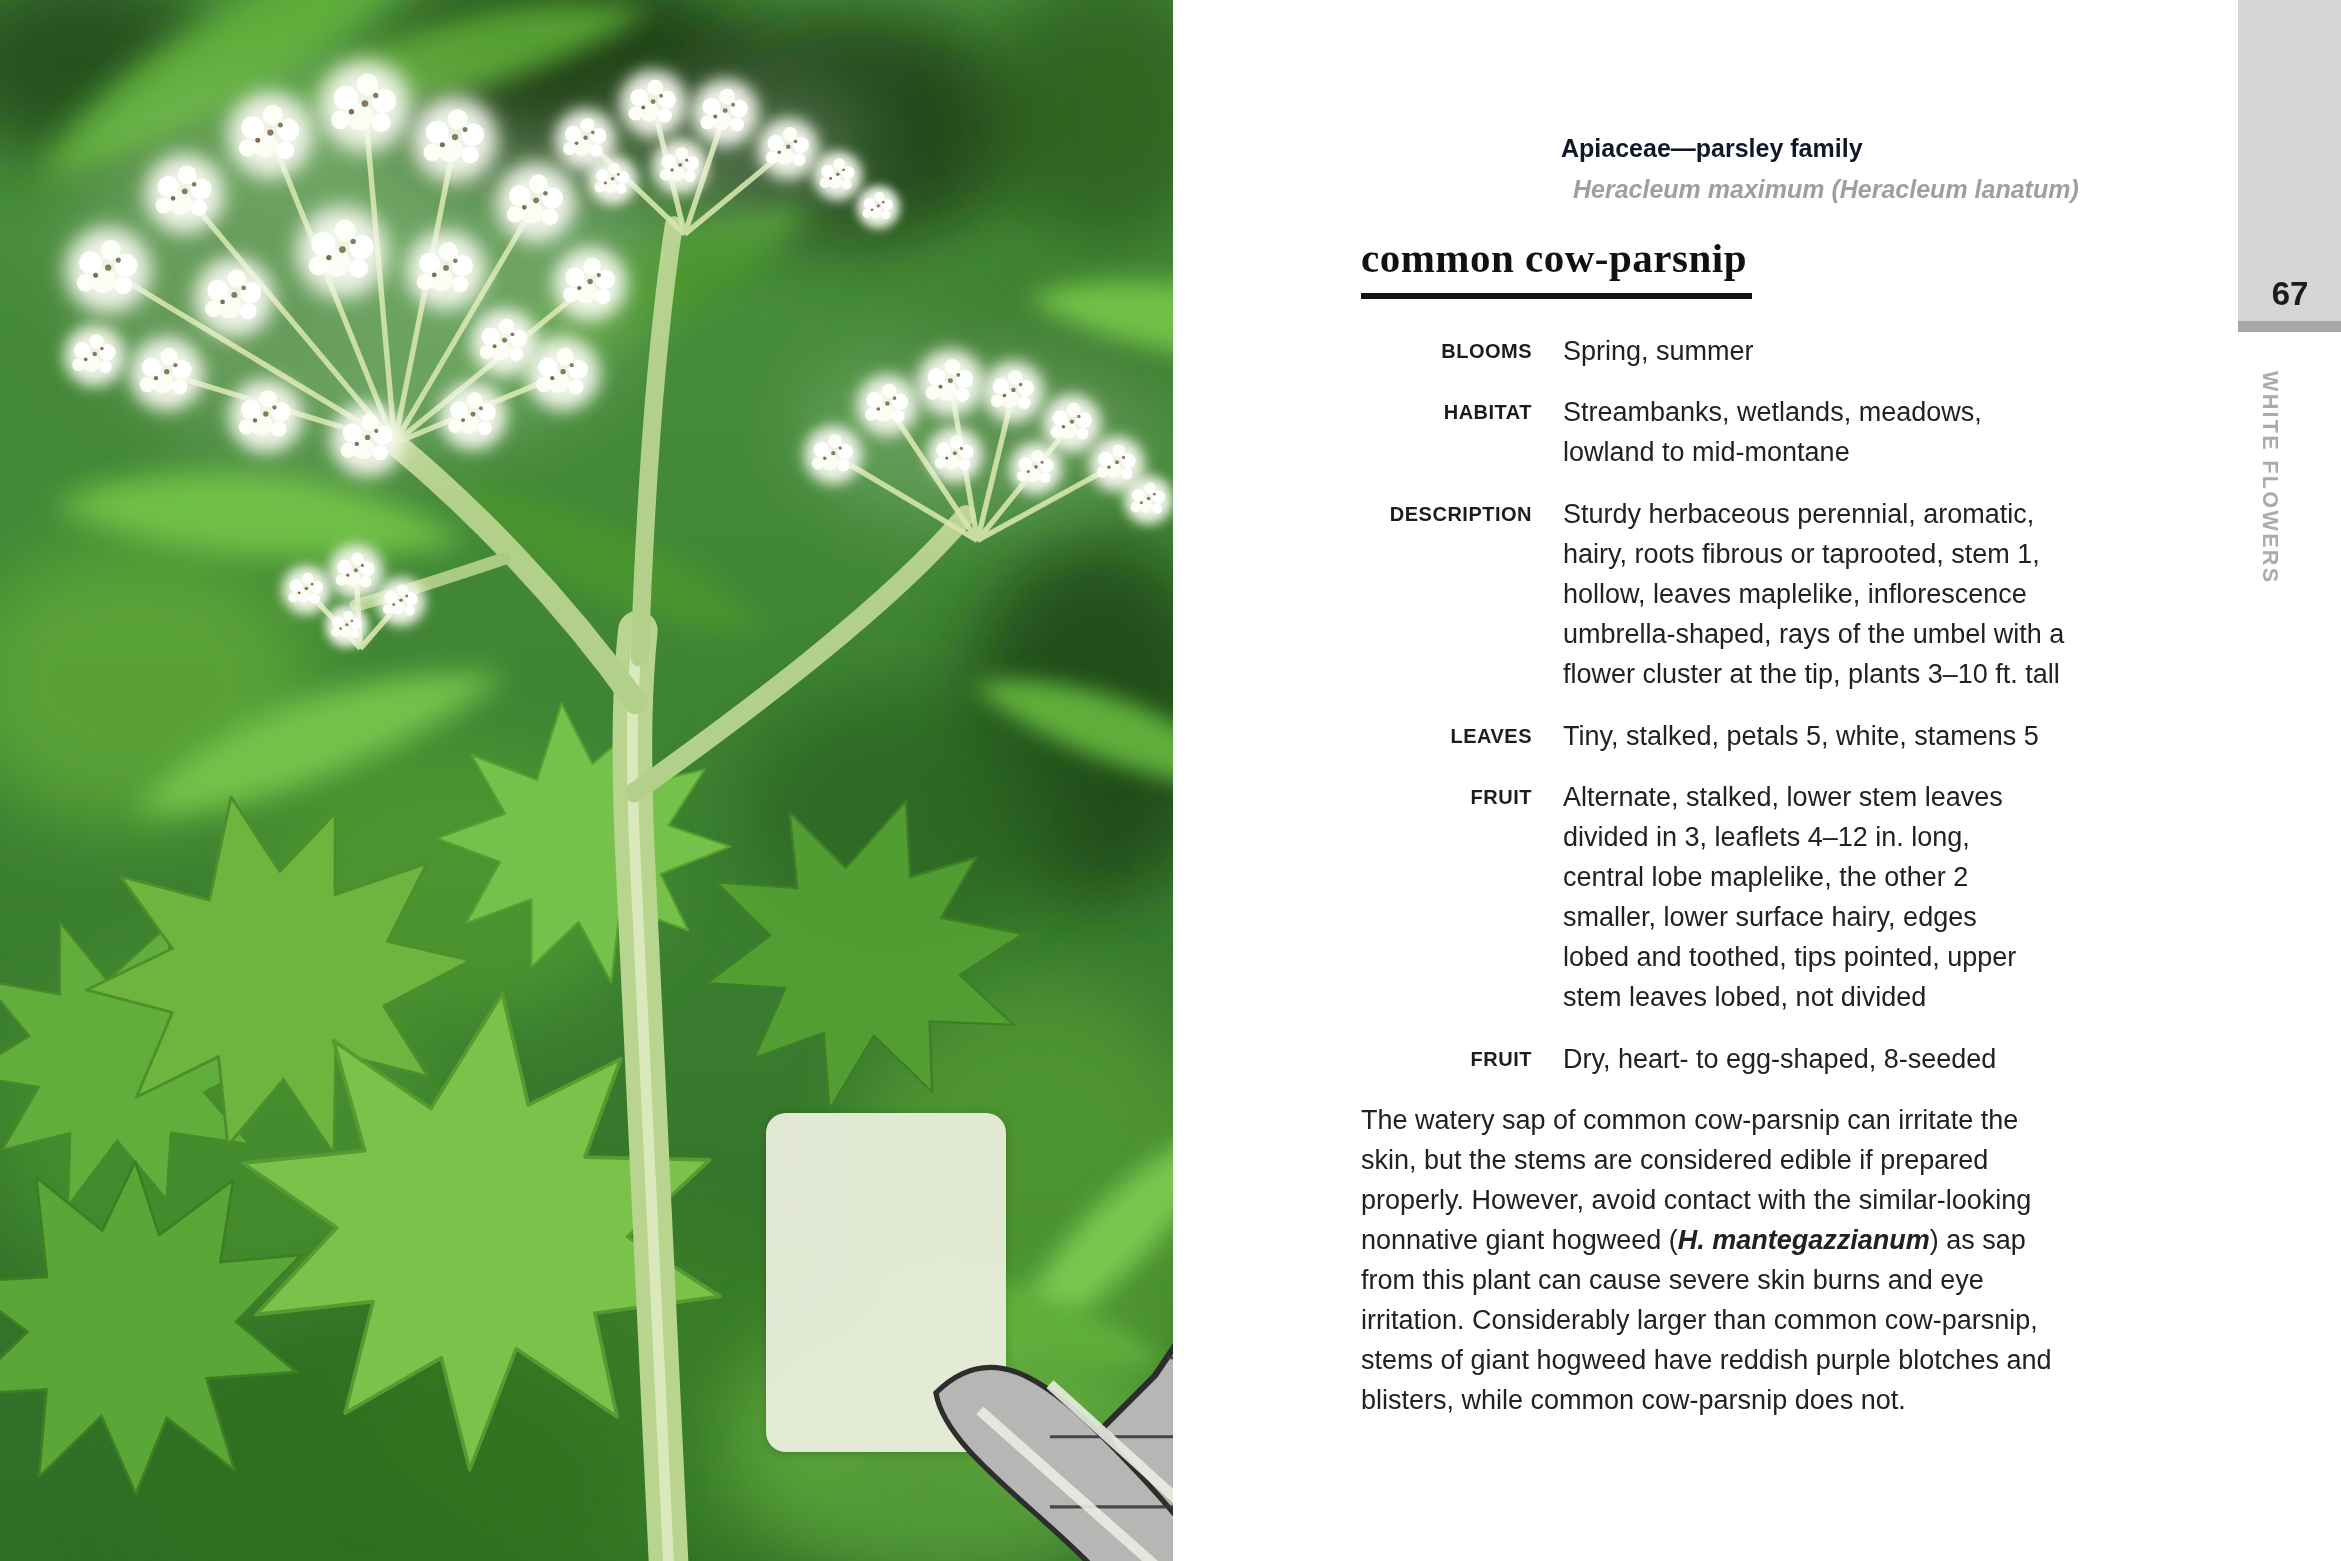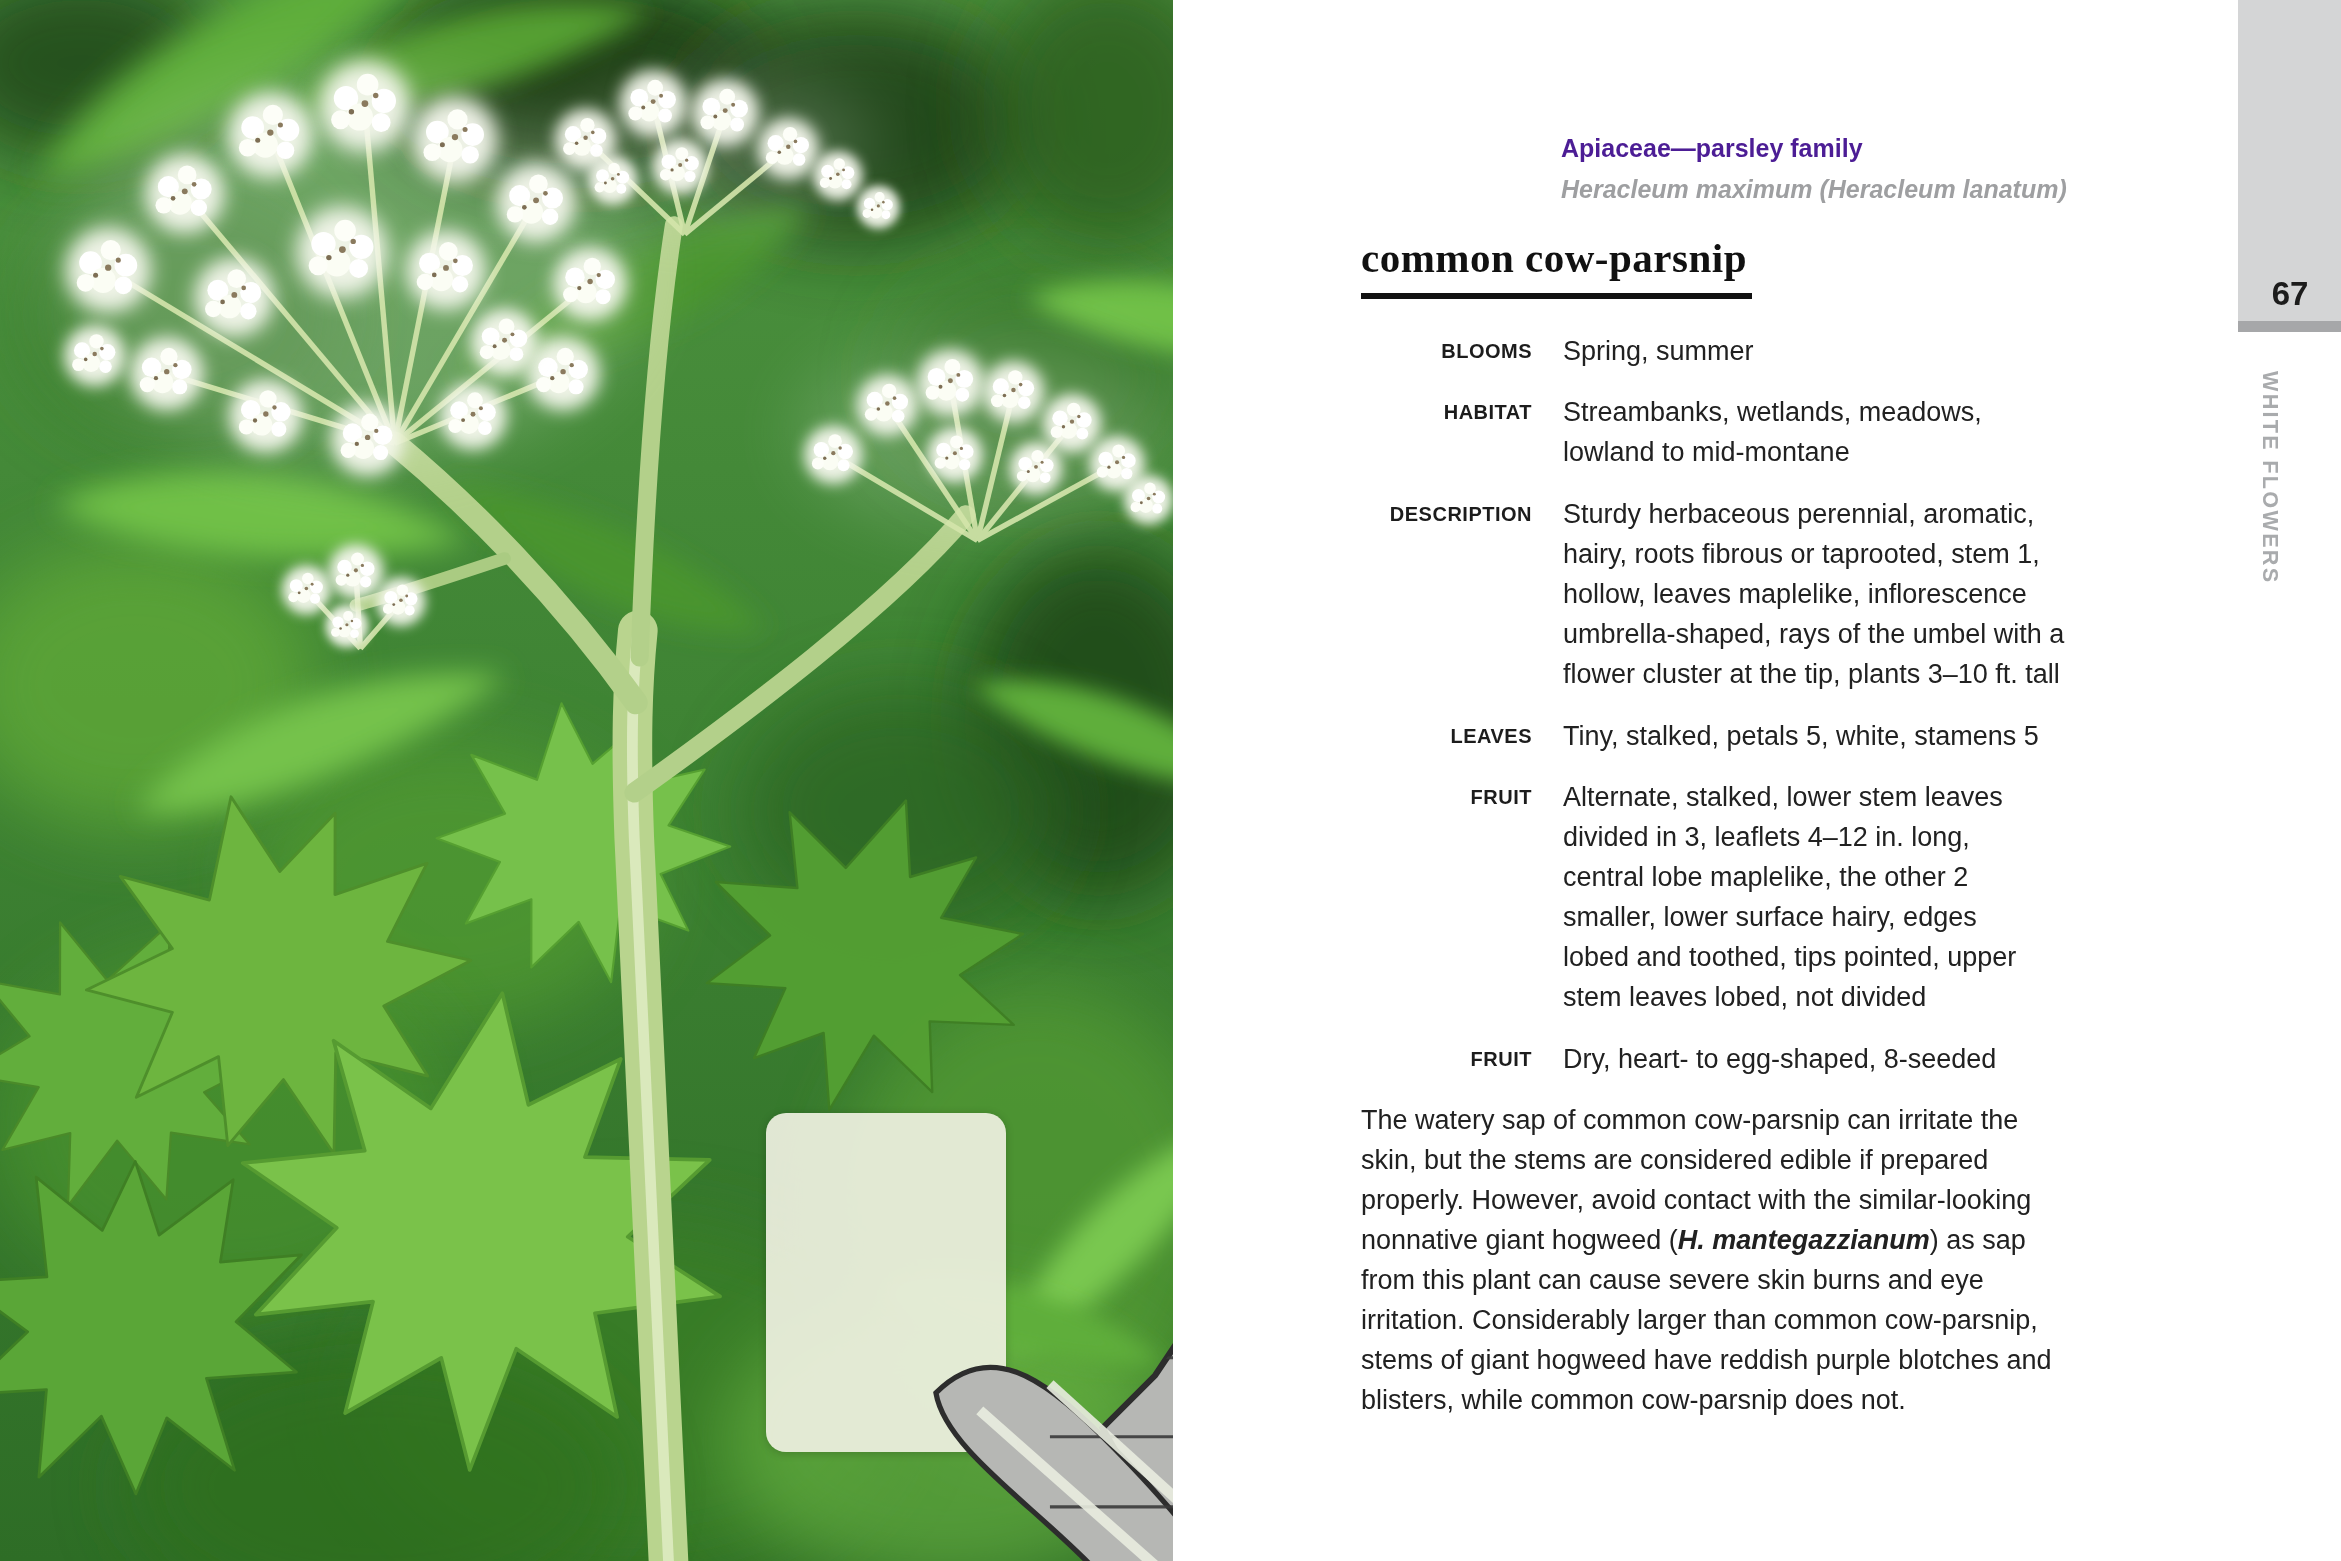--- a/index.html
+++ b/index.html
@@ -19,22 +19,22 @@
   .map-card{
     position:absolute;left:766px;top:1113px;width:240px;height:339px;
     background:rgba(238,240,224,0.93);
     border-radius:20px;
     box-shadow:0 1.8px 9px rgba(0,0,0,0.18);
   }
   .map-card svg{display:block;margin:8px auto 0 auto;}
   
   .content{position:absolute;left:1361px;top:0;width:883px;}
   .header{margin:128px 0 0 200px;line-height:41px;}
-  .family{font-weight:bold;font-size:25px;color:#4c1d95;}
-  .scientific{font-weight:bold;font-style:italic;font-size:25px;color:#9e9fa1;}
+  .family{font-weight:bold;font-size:25px;color:#0f172a;}
+  .scientific{font-weight:bold;font-style:italic;font-size:25px;color:#9e9fa1;margin-left:12px;}
   h1.title{
     display:inline-block;margin:25px 0 0 0;
     font-family:"Liberation Serif", serif;font-weight:bold;
     font-size:41px;line-height:47px;letter-spacing:0.5px;color:#111;
     padding:0 5.4px 10.8px 0;border-bottom:6.3px solid #111;
   }
   .attrs{margin-top:32px;}
   .attr-row{display:grid;grid-template-columns:171px 631px;column-gap:31px;margin-bottom:21.6px;}
   .attr-label{
     text-align:right;font-weight:bold;font-size:20px;letter-spacing:0.5px;

